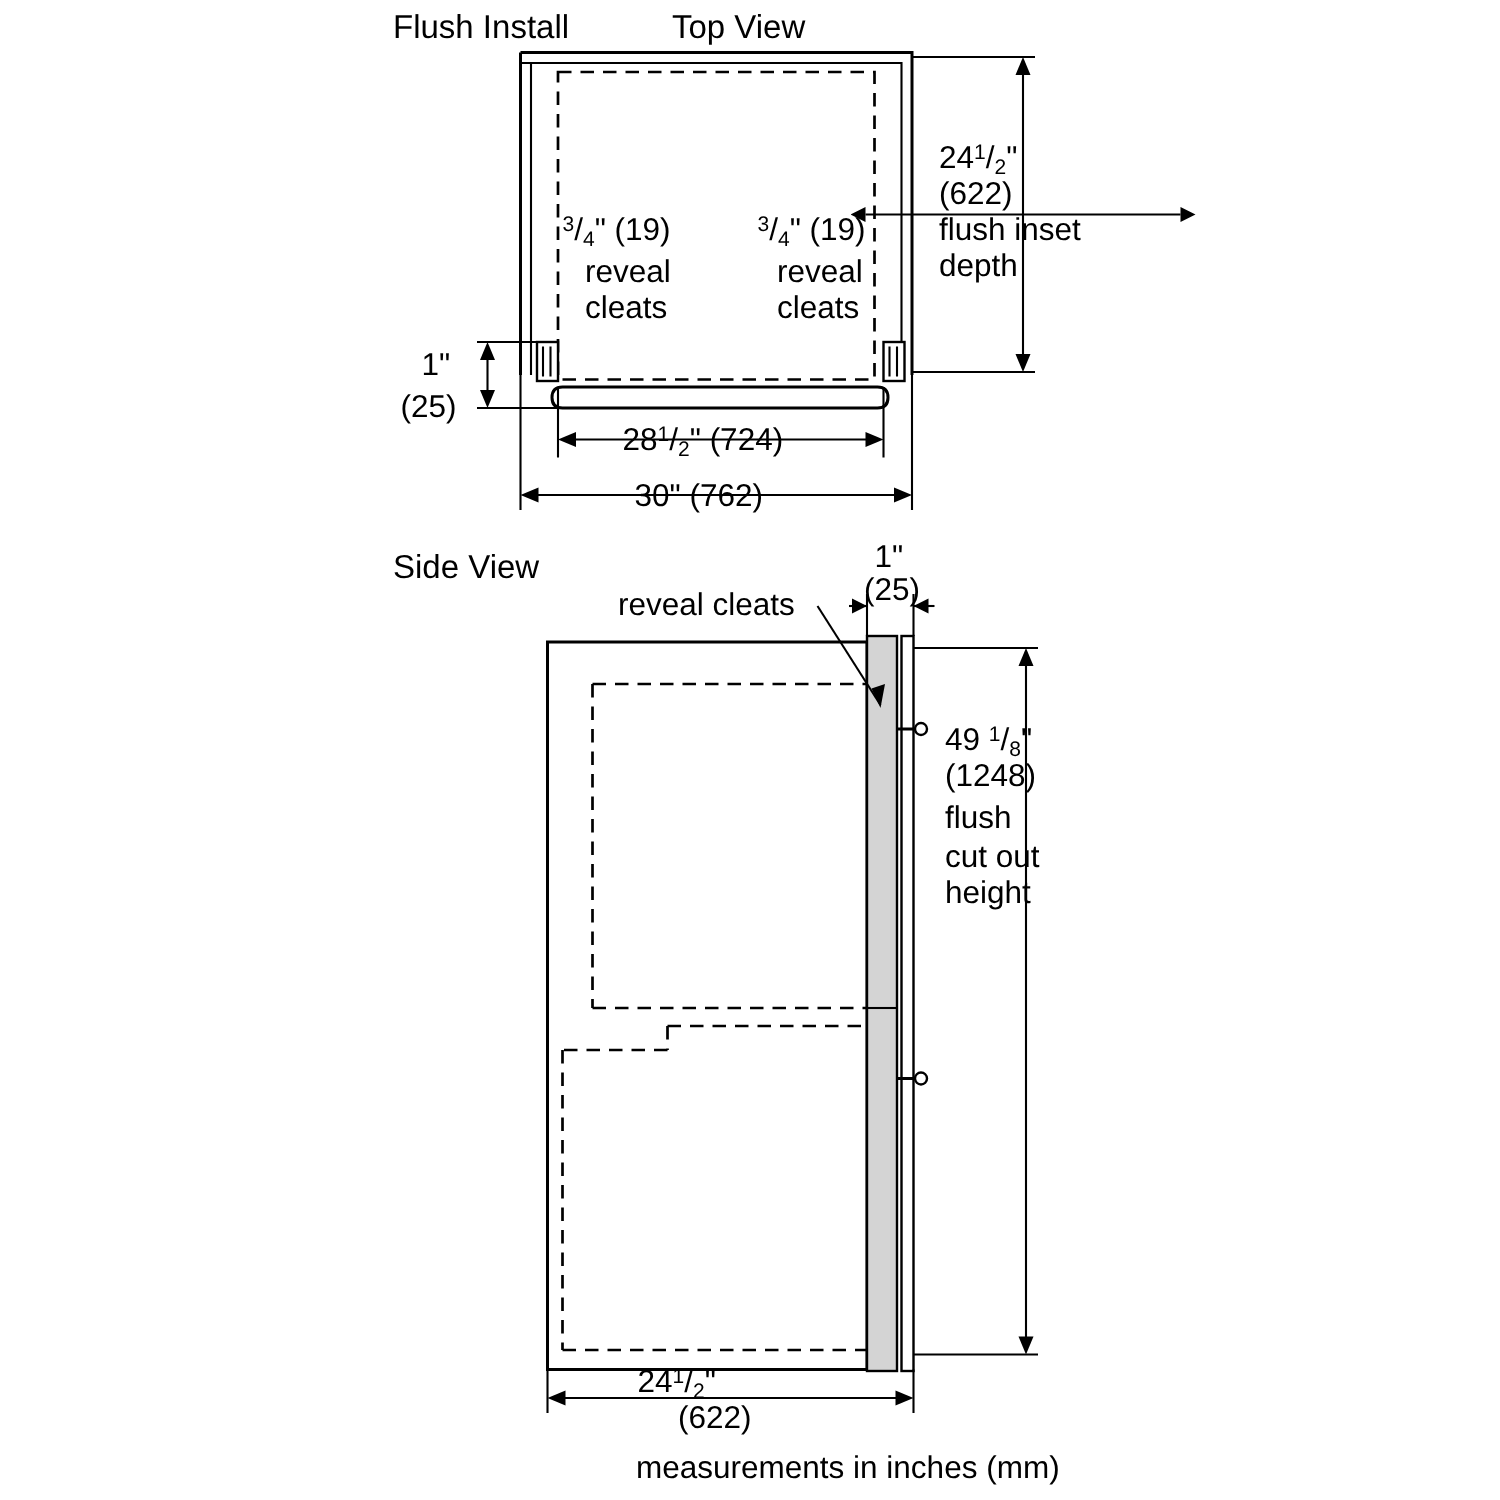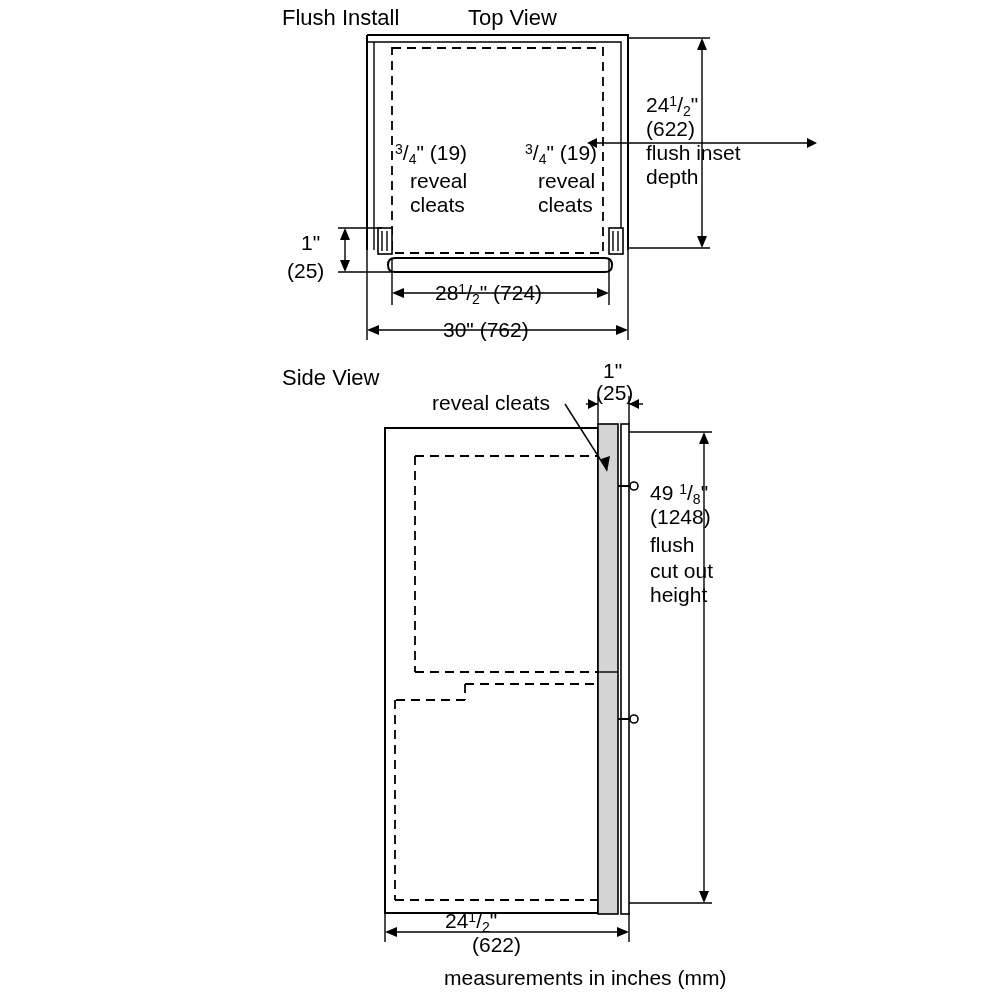--- a/index.html
+++ b/index.html
@@ -14,21 +14,20 @@
     color: #000000;
     position: relative;
     overflow: hidden;
   }
   #diagram-root {
     position: absolute;
     left: 0;
     top: 0;
     width: 803px;
     height: 1000px;
-    padding-left: 20px;
   }
   svg { display: block; }
   .lbl {
     font-family: "Liberation Sans", sans-serif;
     font-size: 21px;
     fill: #000000;
   }
   .frac-num {
     font-size: 14px;
   }

